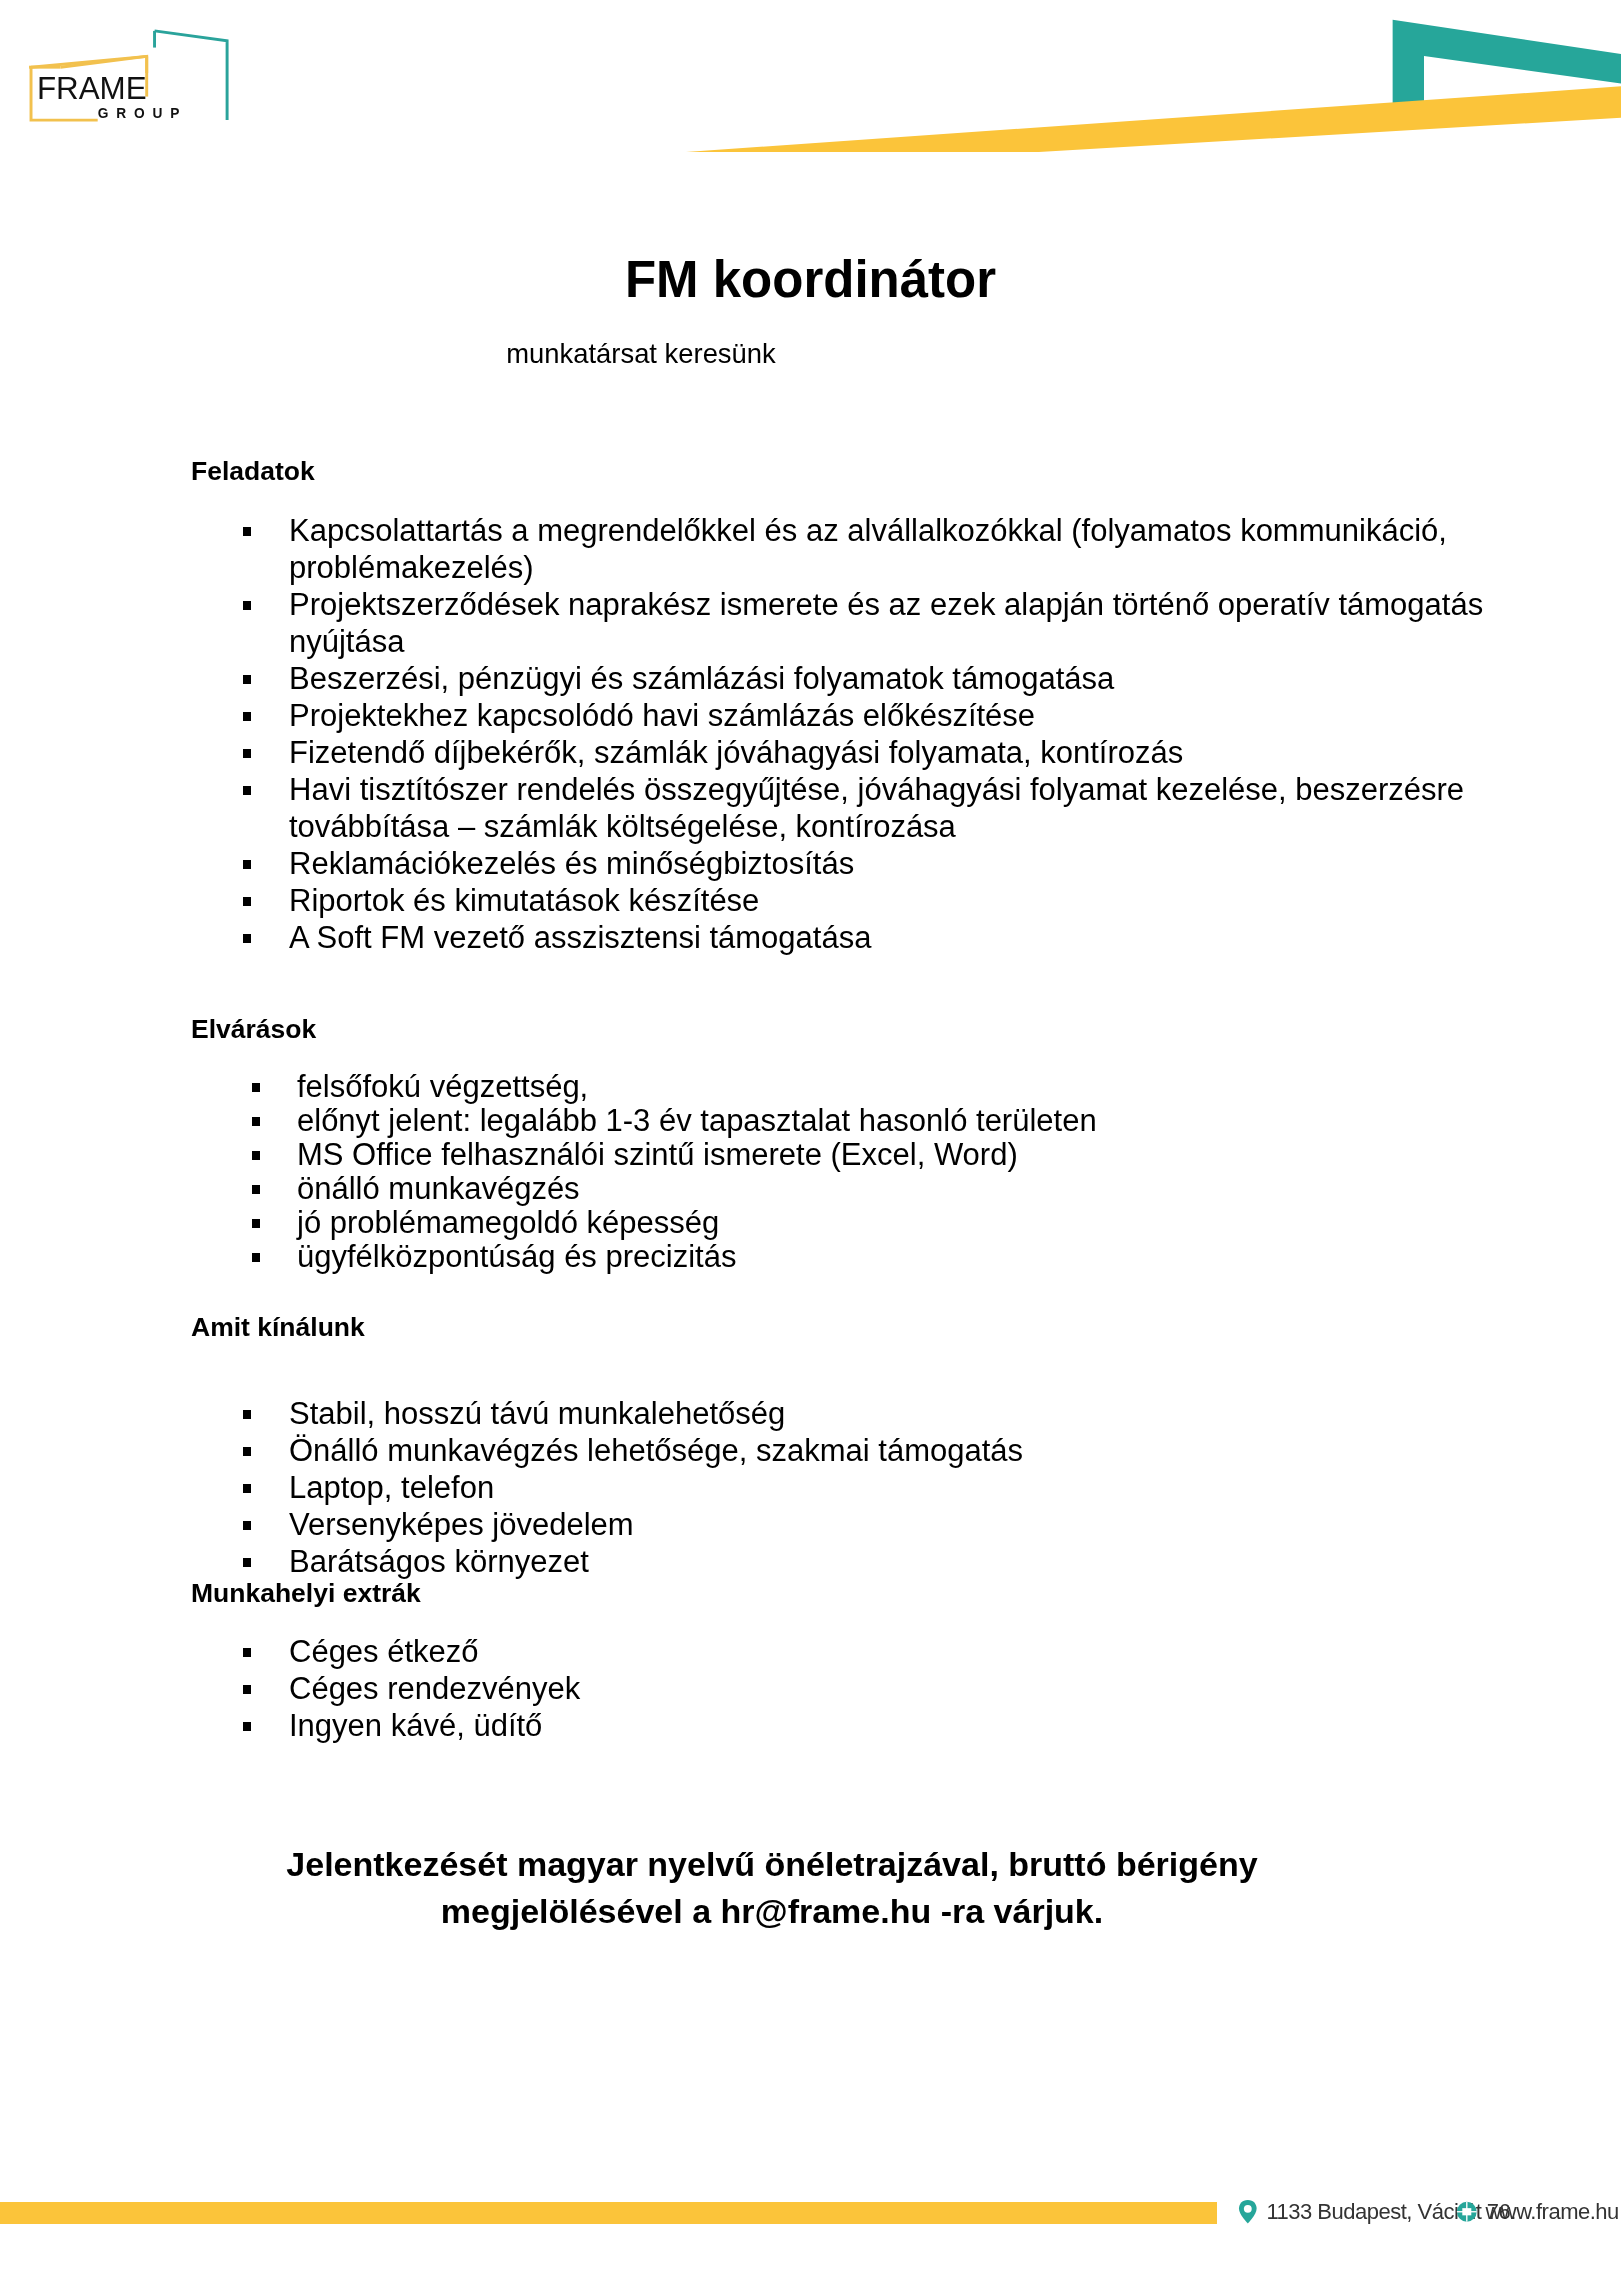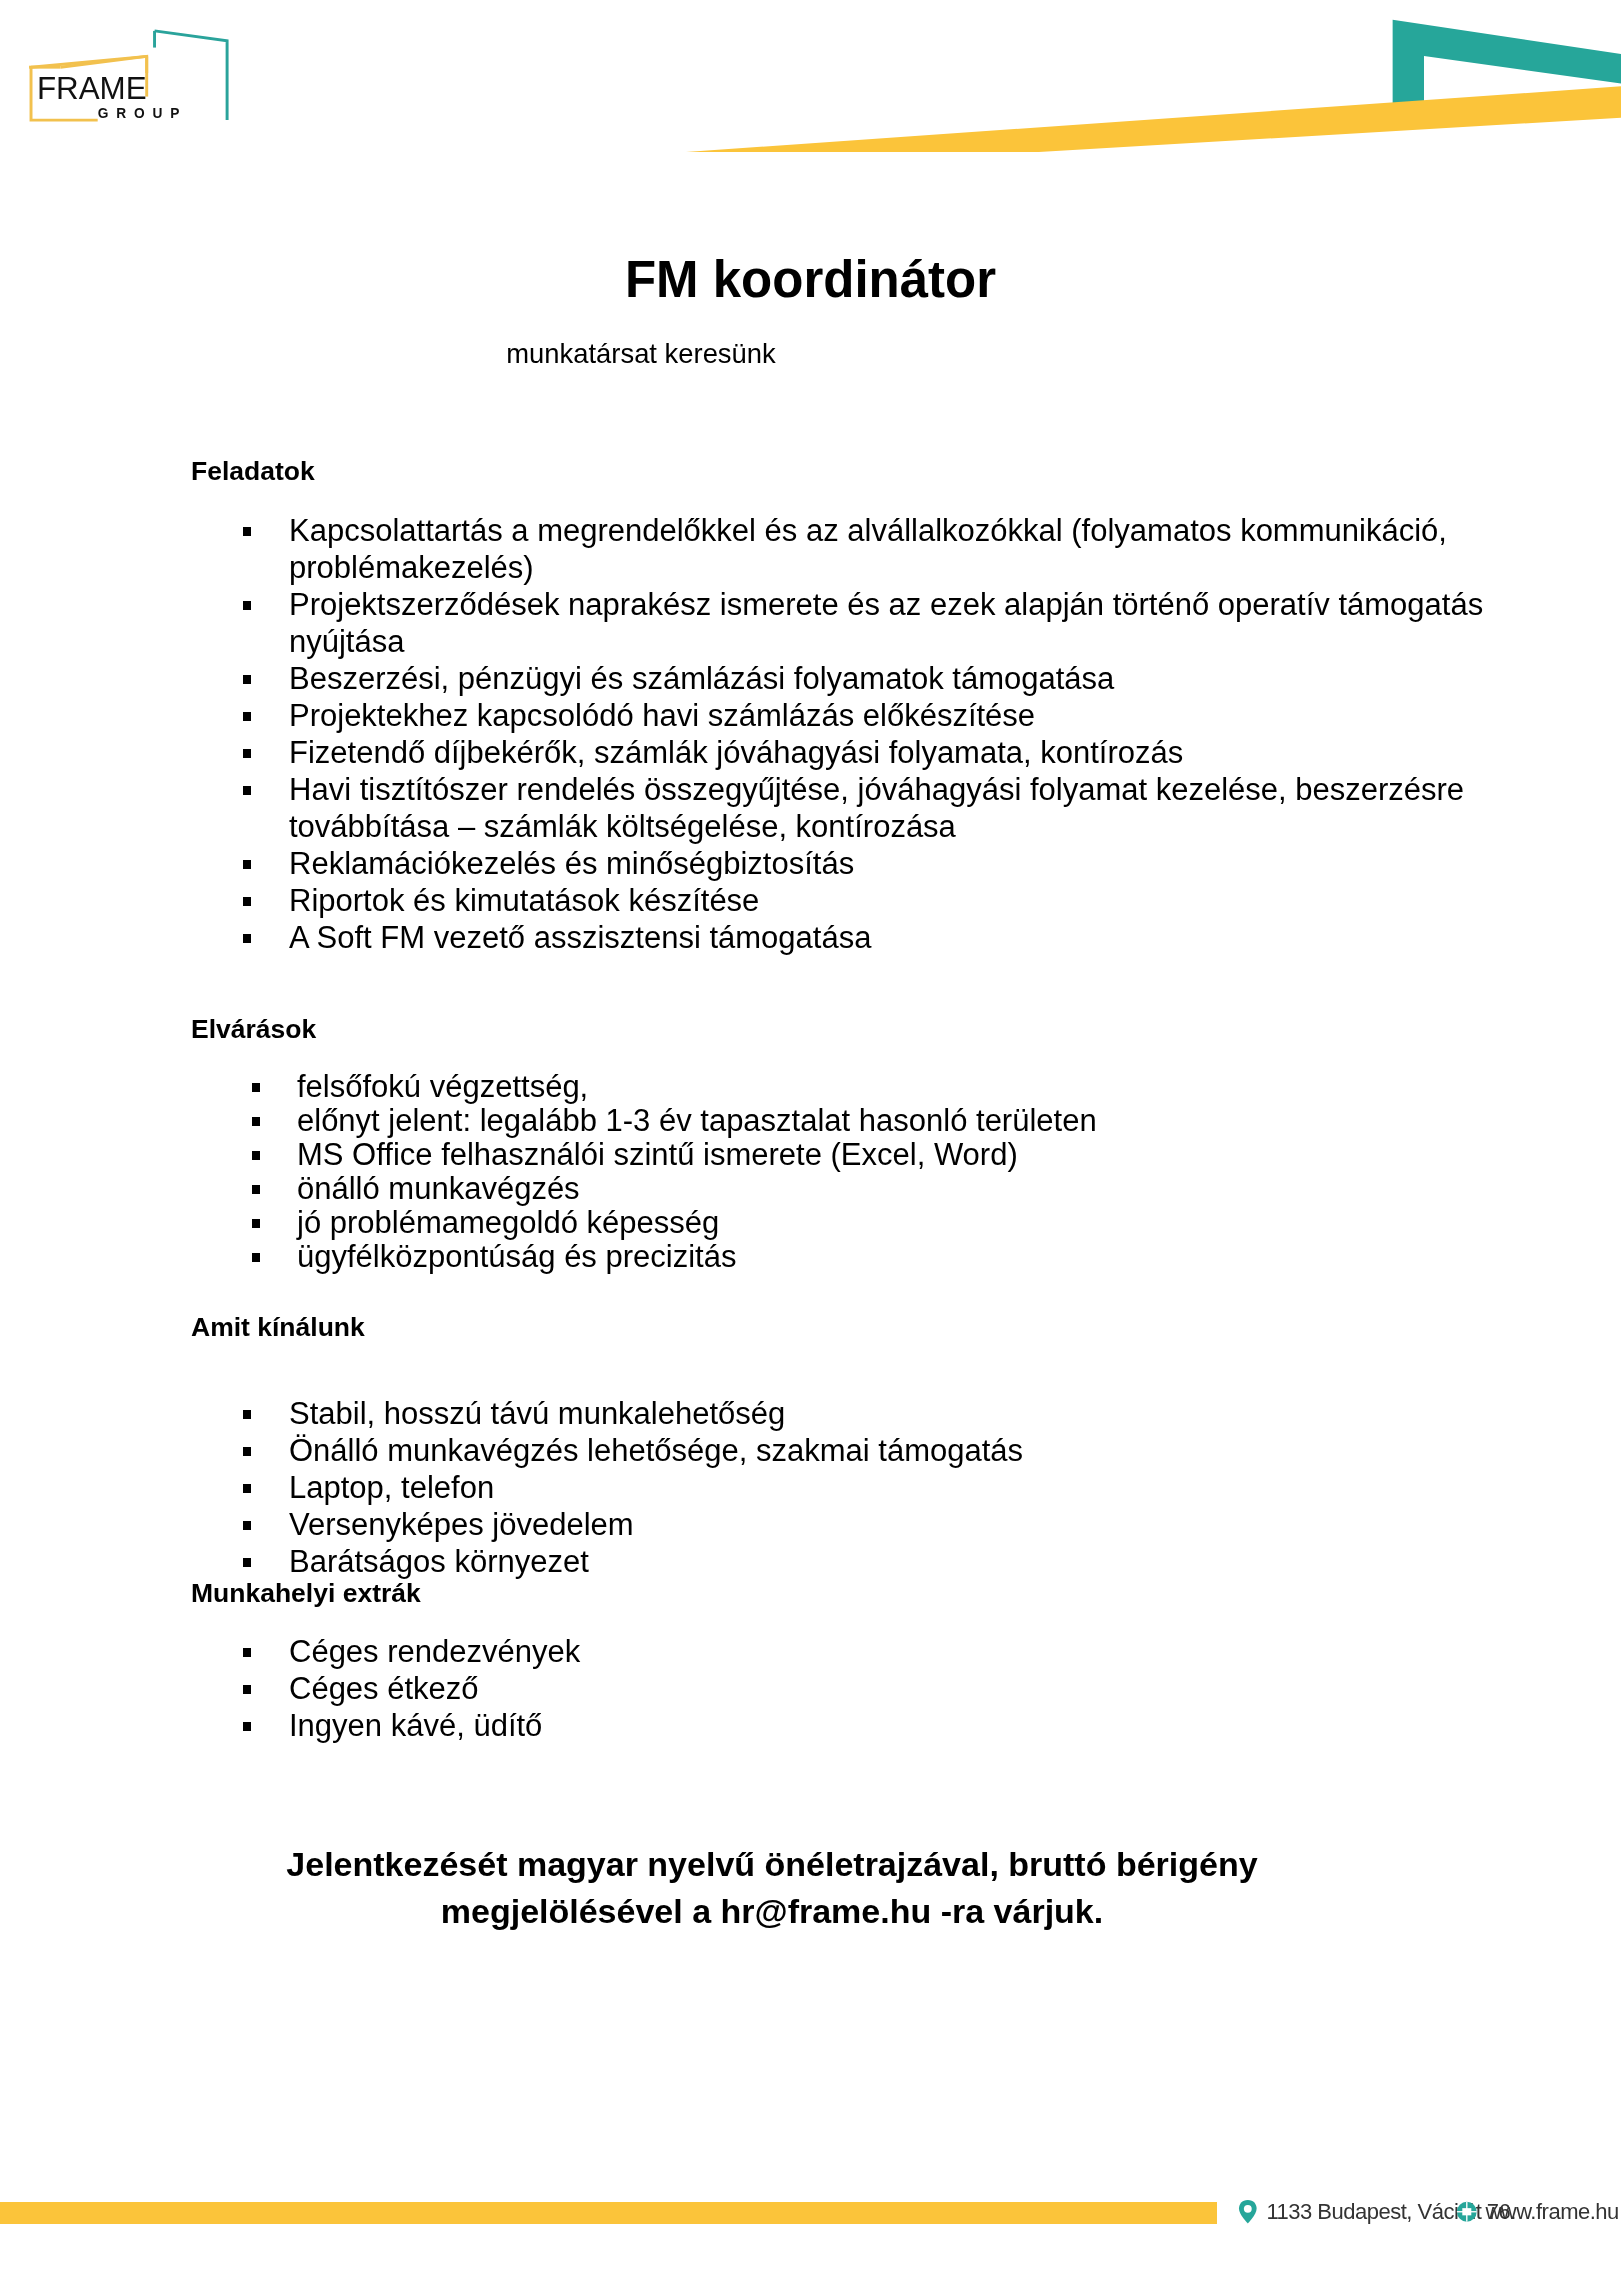--- a/index.html
+++ b/index.html
@@ -70,22 +70,22 @@
 <ul class="list" style="left:191px; top:1395px; width:1274px;">
   <li><span class="bullet"></span><span>Stabil, hosszú távú munkalehetőség</span></li>
   <li><span class="bullet"></span><span>Önálló munkavégzés lehetősége, szakmai támogatás</span></li>
   <li><span class="bullet"></span><span>Laptop, telefon</span></li>
   <li><span class="bullet"></span><span>Versenyképes jövedelem</span></li>
   <li><span class="bullet"></span><span>Barátságos környezet</span></li>
 </ul>
 
 <div class="abs section-heading" style="top:1578px;">Munkahelyi extrák</div>
 <ul class="list" style="left:191px; top:1633px; width:1274px;">
+  <li><span class="bullet"></span><span>Céges étkező</span></li>
   <li><span class="bullet"></span><span>Céges rendezvények</span></li>
-  <li><span class="bullet"></span><span>Céges étkező</span></li>
   <li><span class="bullet"></span><span>Ingyen kávé, üdítő</span></li>
 </ul>
 
 <div class="abs closing">
   <div>Jelentkezését magyar nyelvű önéletrajzával, bruttó bérigény</div>
   <div>megjelölésével a hr@frame.hu -ra várjuk.</div>
 </div>
 
 <div id="footer-bar" class="abs"></div>
 <div class="abs footer-info" style="left:1237px;">

